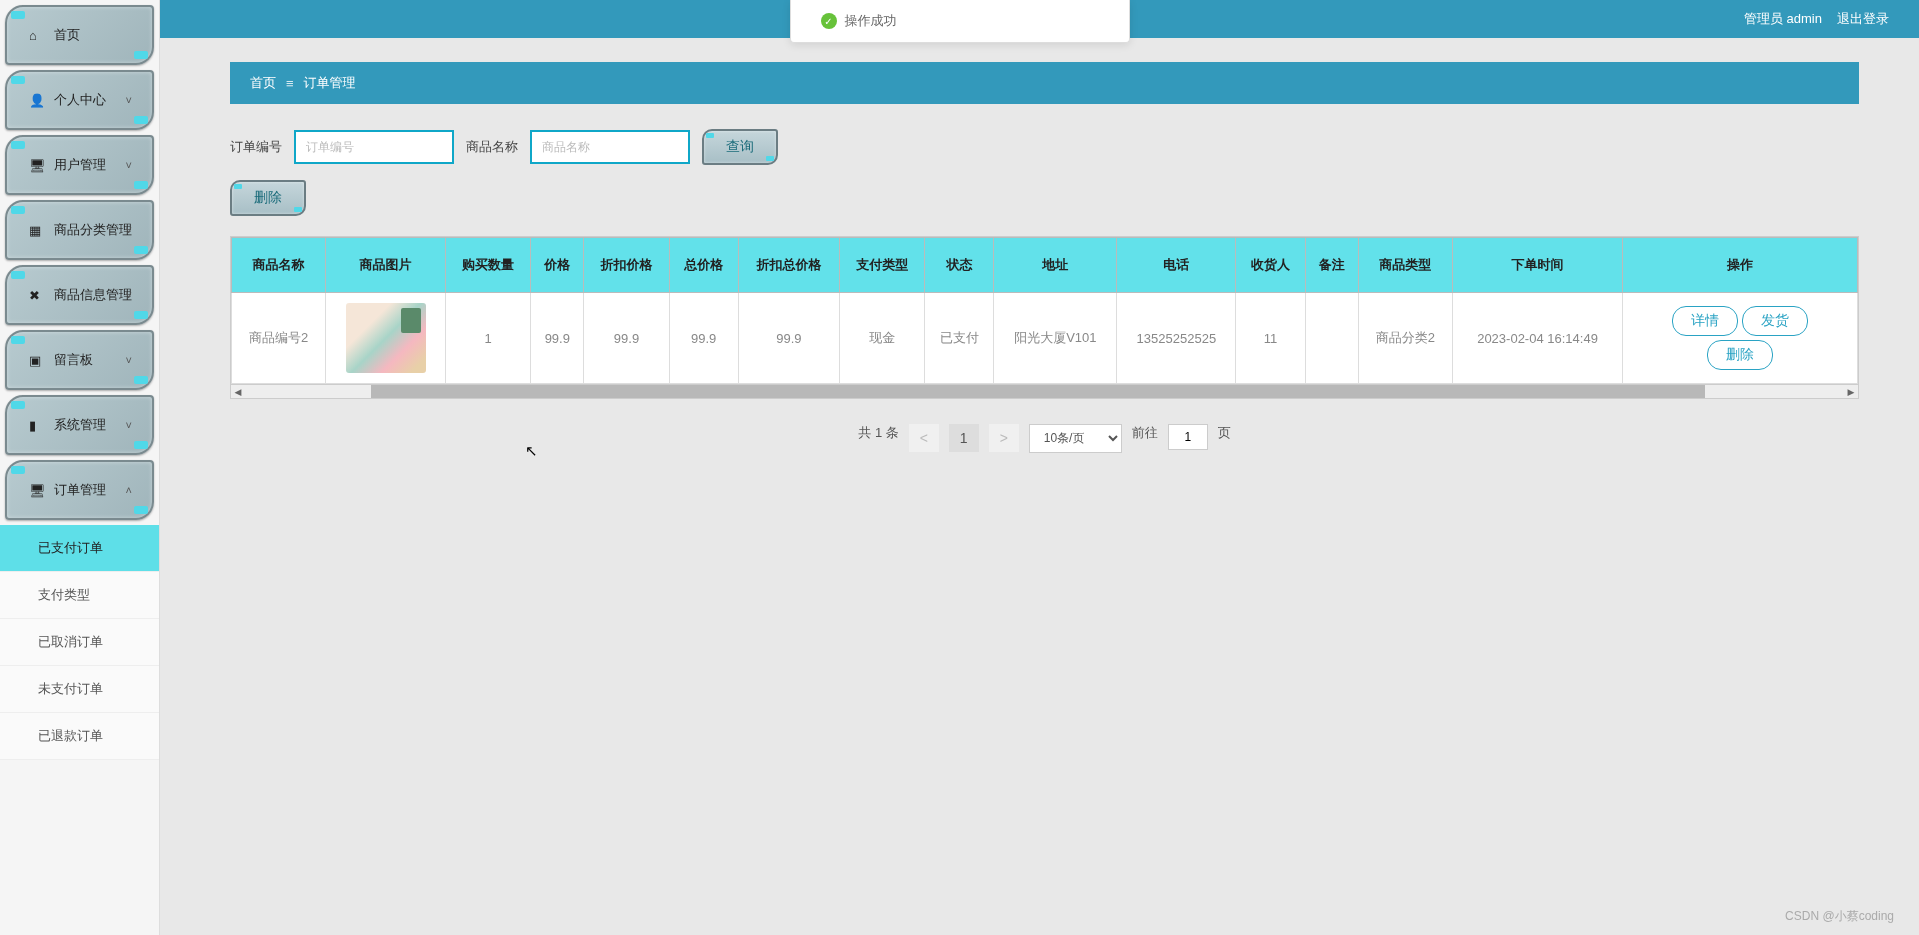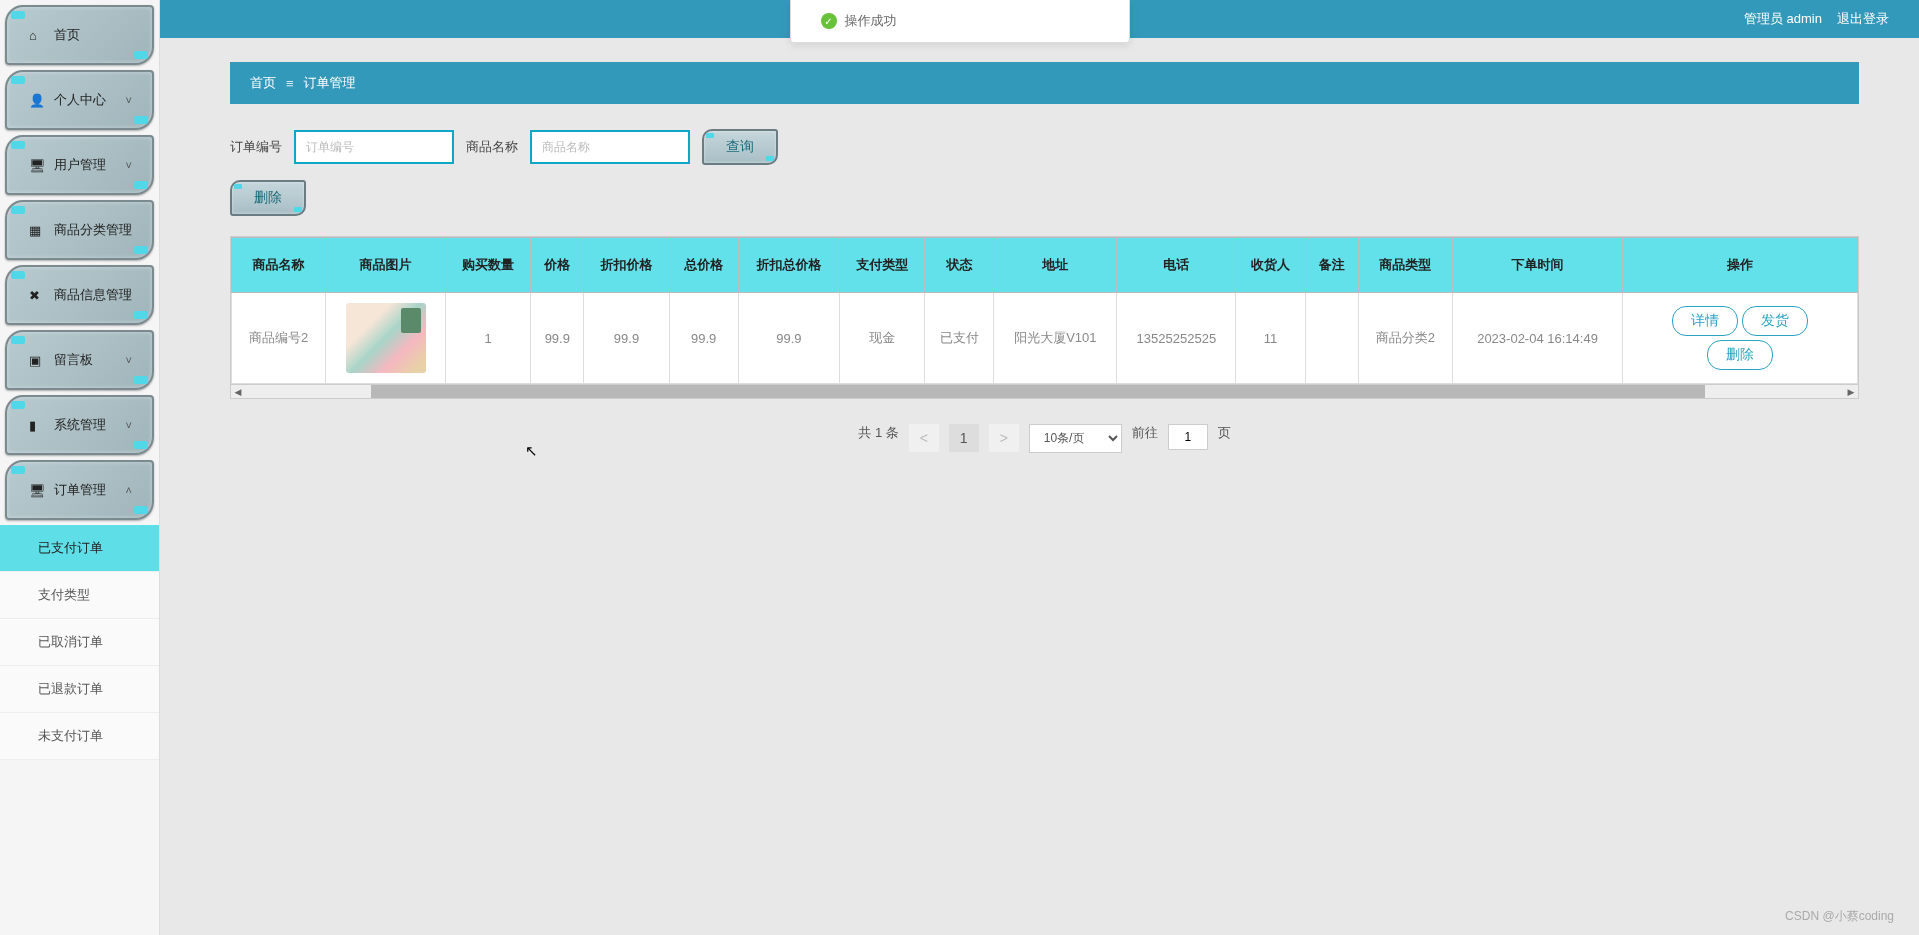--- a/index.html
+++ b/index.html
@@ -123,22 +123,22 @@
       </div>
       <div class="nav-frame">
         <span class="nav-icon">🖥</span>
         <span class="nav-label">订单管理</span>
         <span class="nav-chevron">˄</span>
       </div>
       <div class="subnav">
         <div class="subnav-item active">已支付订单</div>
         <div class="subnav-item">支付类型</div>
         <div class="subnav-item">已取消订单</div>
+        <div class="subnav-item">未支付订单</div>
         <div class="subnav-item">已退款订单</div>
-        <div class="subnav-item">未支付订单</div>
       </div>
     </div>
 </div>
 
 <div class="main">
 
   <div class="breadcrumb">
     <span>首页</span>
     <span class="bc-sep">≡</span>
     <span>订单管理</span>

